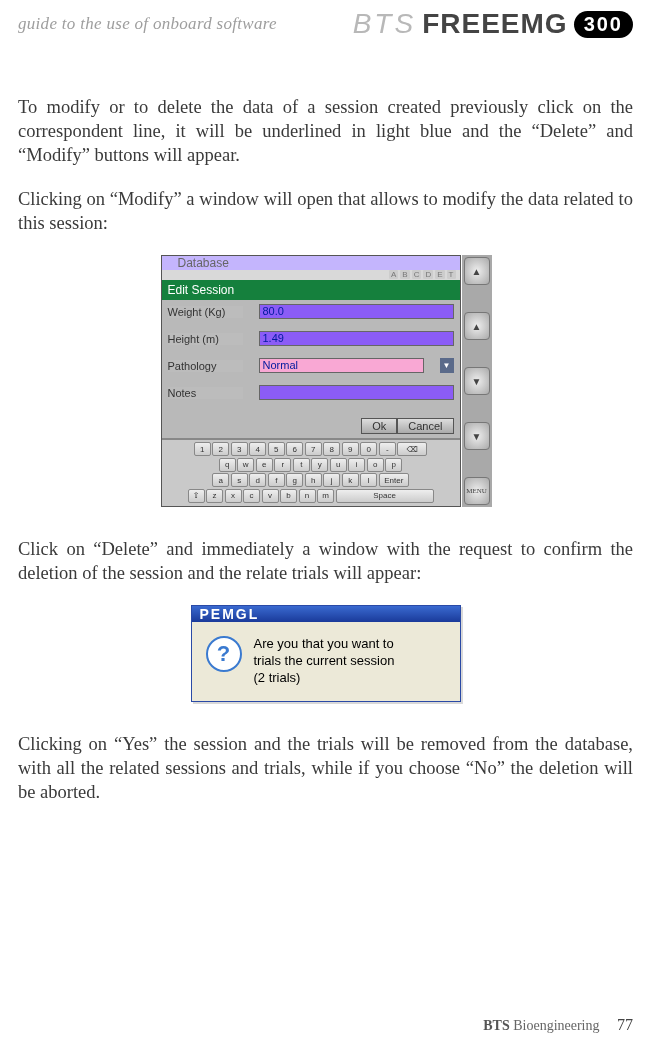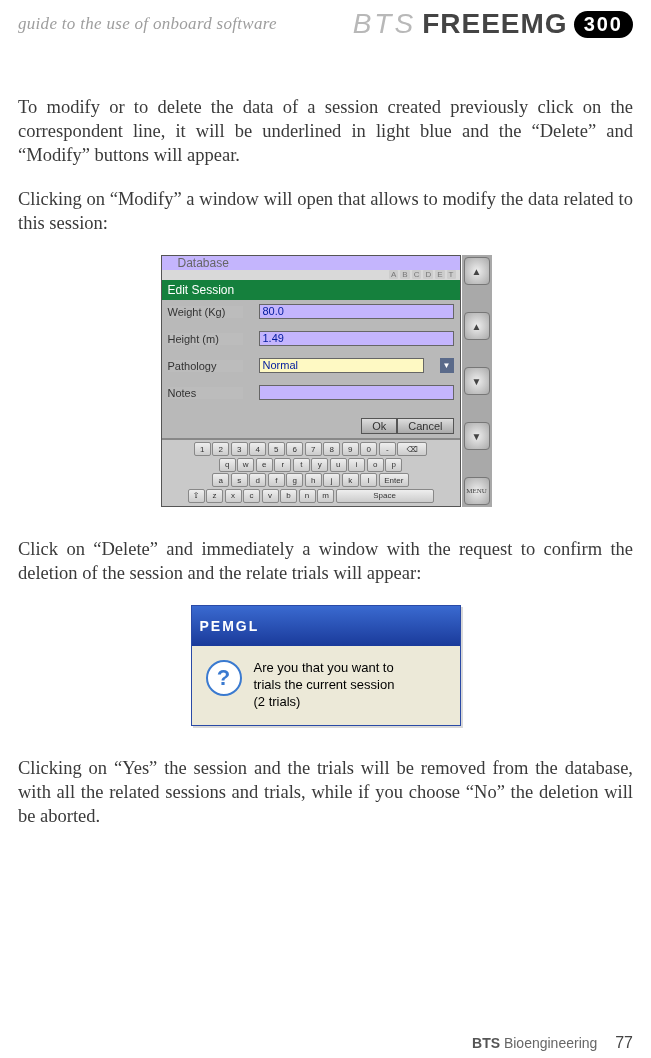--- a/index.html
+++ b/index.html
@@ -104,28 +104,28 @@
     margin-bottom: 12px;
   }
   .form-row .lbl {
     width: 75px;
     color: #333;
     background: #bcbcbc;
     font-size: 11px;
   }
   .form-row .inp {
     flex: 1;
-    background: #c4b5fd;
+    background: #8b5cf6;
     border: 1px solid #666;
     padding: 0 3px;
     font-size: 11px;
     color: #001a9e;
     height: 15px;
   }
-  .form-row .inp.white { background: #fef9c3; color:#001a9e; }
+  .form-row .inp.white { background: #f9a8d4; color:#001a9e; }
   .form-row .dropdown-arrow {
     width: 14px; height: 15px;
     background: #5a6a8a;
     display:flex;align-items:center;justify-content:center;
     color:#fff; font-size:8px;
   }
   .okcancel {
     display:flex; justify-content:flex-end; gap:0; padding:2px 6px 4px 6px;
   }
   .btn3 {
@@ -167,21 +167,21 @@
     border: 1px solid #2a4aa6;
     font-family: Tahoma, Arial, sans-serif;
     background: #ece9d8;
     box-shadow: 2px 2px 0 rgba(0,0,0,0.15);
   }
   .pemgl-title {
     background: linear-gradient(#3a6ad0,#1a3a9a);
     color: #fff;
     font-weight: bold;
     font-size: 14px;
-    padding: 12px 8px;
+    padding: 0 8px;
     letter-spacing: 2px;
   }
   .pemgl-body {
     display: flex;
     padding: 14px;
     gap: 12px;
   }
   .pemgl-icon {
     width: 36px; height: 36px;
     border-radius: 50%;
@@ -208,25 +208,25 @@
     padding: 4px 0;
     background: #ece9d8;
     border: 1px solid #555;
     font-size: 12px;
     font-weight: bold;
     text-align: center;
     box-shadow: 1px 1px 0 #888;
   }
   .footer {
     position: absolute;
-    bottom: 6px;
+    bottom: 24px;
     right: 18px;
     font-size: 14px;
     color: #666;
-    font-family: Liberation Sans, sans-serif;
+    font-family: Liberation Serif, serif;
   }
   .footer .bts-b { font-weight: bold; color:#555; }
   .footer .pg {
     display:inline-block; margin-left:14px;
     color:#444; font-size:16px;
   }
 </style>
 </head>
 <body>
 

